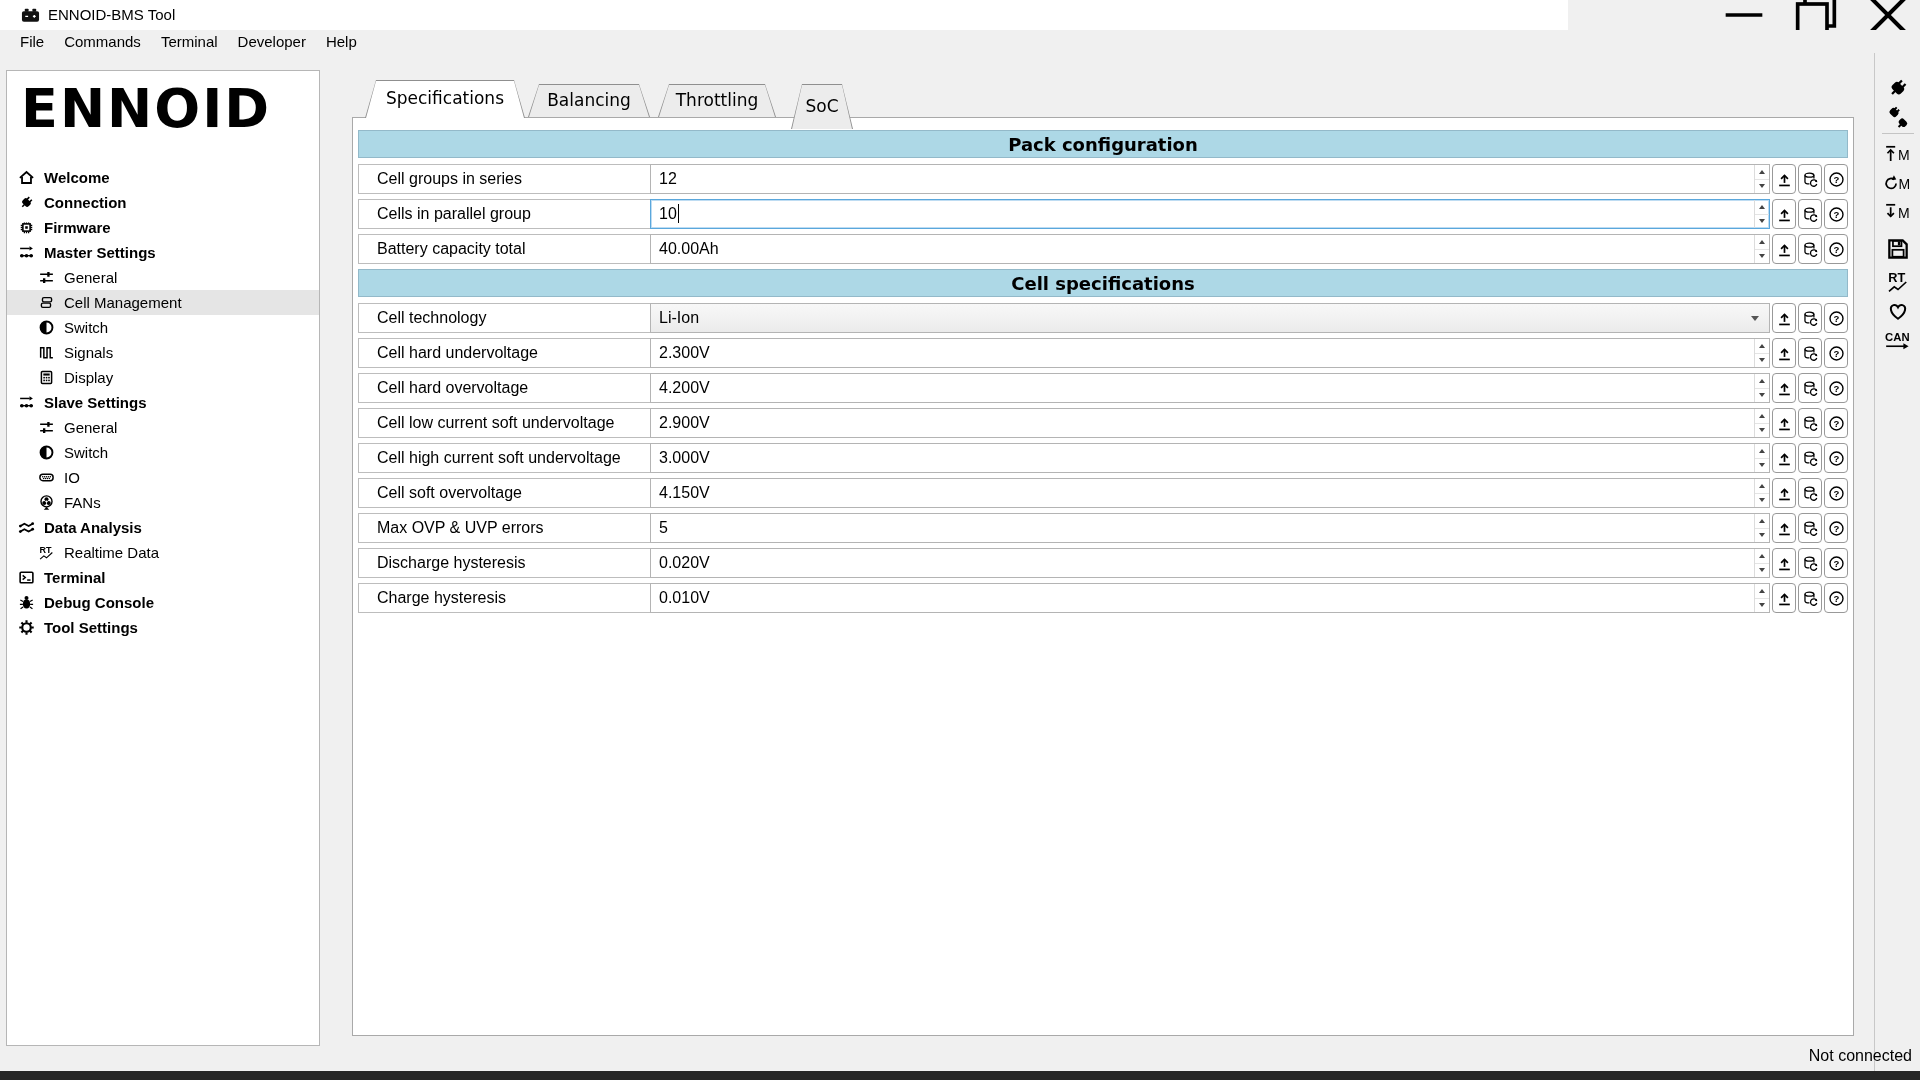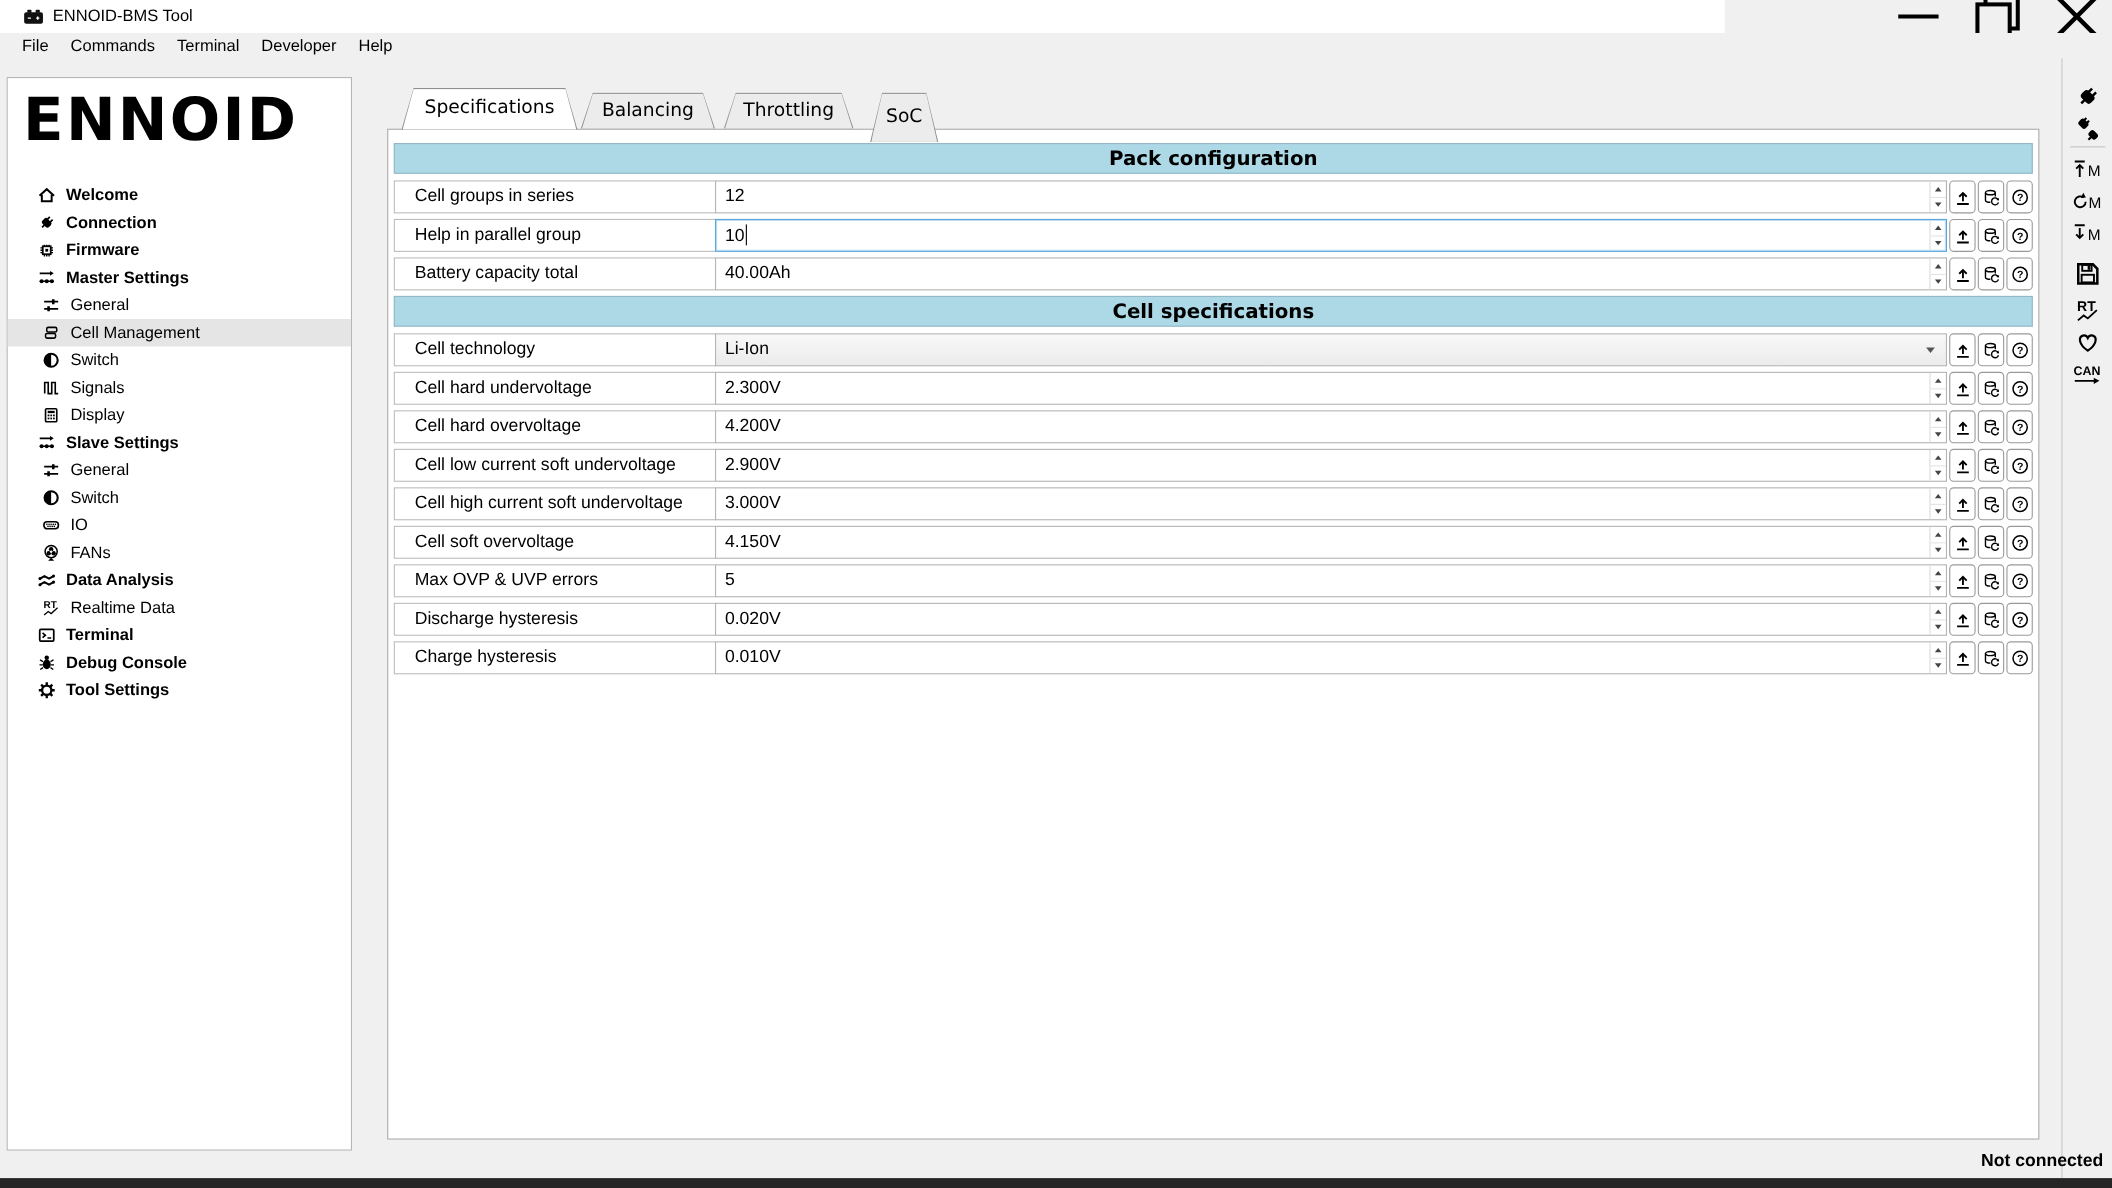--- a/index.html
+++ b/index.html
@@ -19,21 +19,21 @@
   .win-btn svg{width:12px;height:12px;}
   #btn-min{left:1722px;} #btn-restore{left:1794px;} #btn-close{left:1866px;}
   
   #menubar{position:absolute;left:0;top:30px;width:1920px;height:23px;background:#f0f0f0;display:flex;align-items:center;}
   .menu-item{padding:0 10px;font-size:15px;line-height:23px;color:#000;}
   .menu-item:first-child{margin-left:3px;padding-left:17px;}
   
   #sidebar{position:absolute;left:6px;top:70px;width:314px;height:976px;background:#fff;border:1px solid #b6b6b6;box-sizing:border-box;}
   #logo{margin:8px 0 0 14px;font-family:"DejaVu Sans",sans-serif;font-weight:bold;font-size:54px;letter-spacing:2px;color:#000;line-height:60px;}
   #nav{position:absolute;left:0;top:94px;right:0;}
-  .nav-item{height:25px;display:flex;align-items:center;padding-left:26px;font-size:15px;color:#000;white-space:nowrap;}
+  .nav-item{height:25px;display:flex;align-items:center;padding-left:10px;font-size:15px;color:#000;white-space:nowrap;}
   .nav-item.l1{padding-left:30px;}
   .nav-item.b{font-weight:bold;}
   .nav-item.selected{background:#e5e5e5;}
   .nav-item .icon{width:19px;height:17px;margin-right:8px;flex:none;}
   .icon svg{width:100%;height:100%;display:block;}
   
   .tab{position:absolute;}
   .tab .shape{position:absolute;inset:0;background:#8f8f8f;clip-path:polygon(11px 0,calc(100% - 11px) 0,100% 100%,0 100%);}
   .tab .shape-in{position:absolute;left:1px;right:1px;top:1px;bottom:0;background:#ececec;clip-path:polygon(10px 0,calc(100% - 10px) 0,100% 100%,0 100%);}
   .tab.active .shape-in{background:#ffffff;}
@@ -57,21 +57,21 @@
   .combobox{background:linear-gradient(#f8f8f8,#ebebeb);align-items:center;}
   .cb-arrow{width:0;height:0;border-left:4px solid transparent;border-right:4px solid transparent;border-top:5px solid #555;margin-right:10px;flex:none;}
   .rbtn{width:24px;flex:none;margin-left:2px;border:1px solid #999;border-radius:4px;background:#fff;display:flex;align-items:center;justify-content:center;box-sizing:border-box;}
   .rbtn .icon{width:17px;height:17px;}
   
   #rtoolbar{position:absolute;left:1874px;top:53px;width:46px;height:1018px;background:#f0f0f0;border-left:1px solid #c8c8c8;box-sizing:border-box;}
   .rt-btn{position:absolute;left:8px;width:30px;height:26px;display:flex;align-items:center;justify-content:center;}
   .rt-btn .icon{width:28px;height:24px;}
   .rt-sep{position:absolute;left:7px;width:32px;height:0;border-top:1px solid #c4c4c4;}
   
-  #status{position:absolute;right:8px;top:1047px;font-size:16px;color:#000;font-weight:bold;}
+  #status{position:absolute;right:8px;top:1047px;font-size:16px;color:#000;}
   #taskbar-edge{position:absolute;left:0;top:1071px;width:1920px;height:9px;background:#262626;}
 </style>
 </head>
 <body>
 
 <div id="titlebar">
   <span id="app-icon">
       <svg viewBox="0 0 20 16">
         <rect x="1" y="4" width="18" height="11" rx="2" fill="#111"></rect>
         <rect x="4" y="1.5" width="4" height="3" rx="0.8" fill="#111"></rect>
@@ -378,21 +378,21 @@
         <div class="rbtn">
           <span class="icon">
             <svg viewBox="0 0 16 16">
               <circle cx="8" cy="8" r="6.1" fill="none" stroke="#000" stroke-width="1.3"></circle>
               <text x="8" y="11.2" text-anchor="middle" font-size="9" font-weight="bold" font-family="Liberation Sans,sans-serif" fill="#000">?</text>
             </svg>
           </span>
         </div>
       </div>
       <div class="trow">
-        <div class="tlabel">Help in parallel group</div>
+        <div class="tlabel">Cells in parallel group</div>
         <div class="spinbox focused">
           <div class="sb-text"><span>10</span><span class="caret"></span></div>
           <div class="spin-col">
             <div class="spin-cell">
               <span class="tri-up"></span>
             </div>
             <div class="spin-cell">
               <span class="tri-down"></span>
             </div>
           </div>

